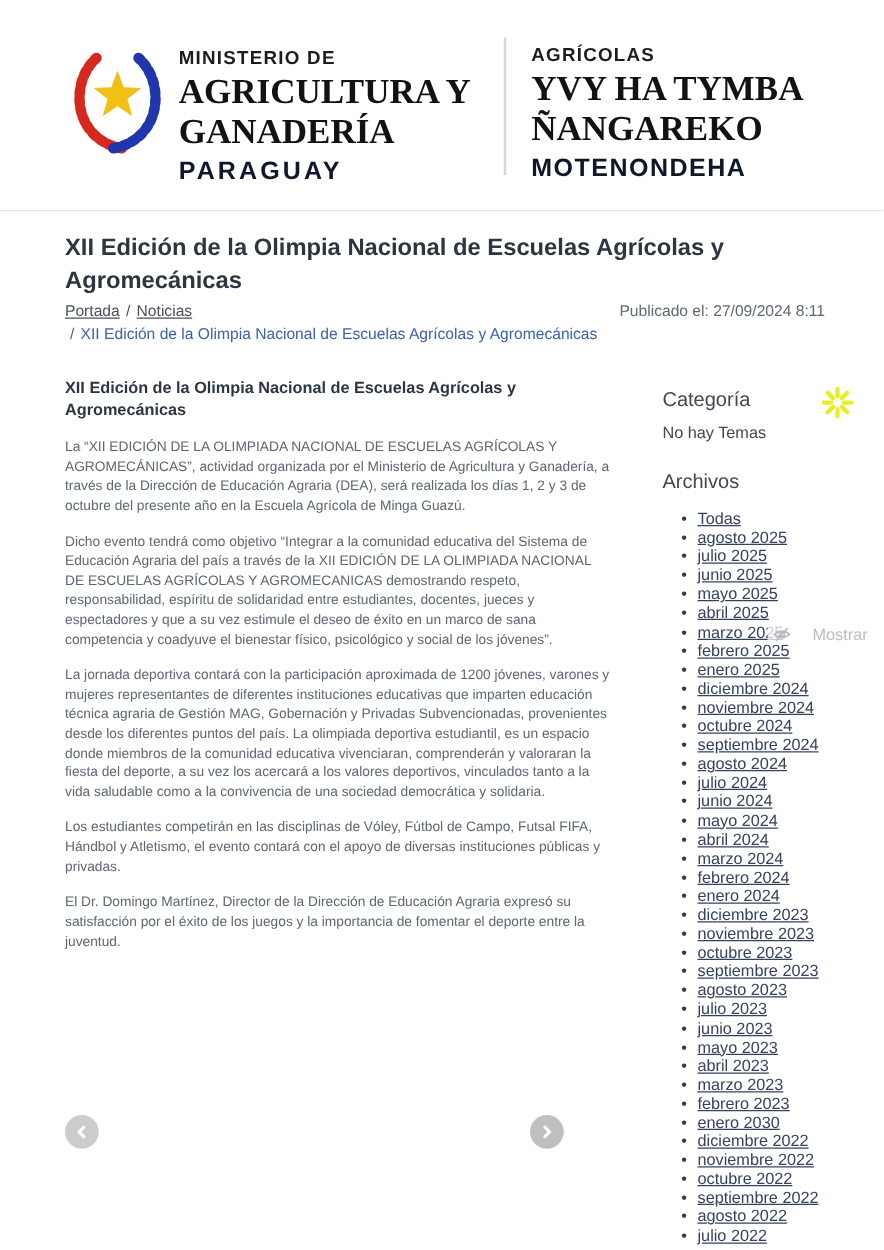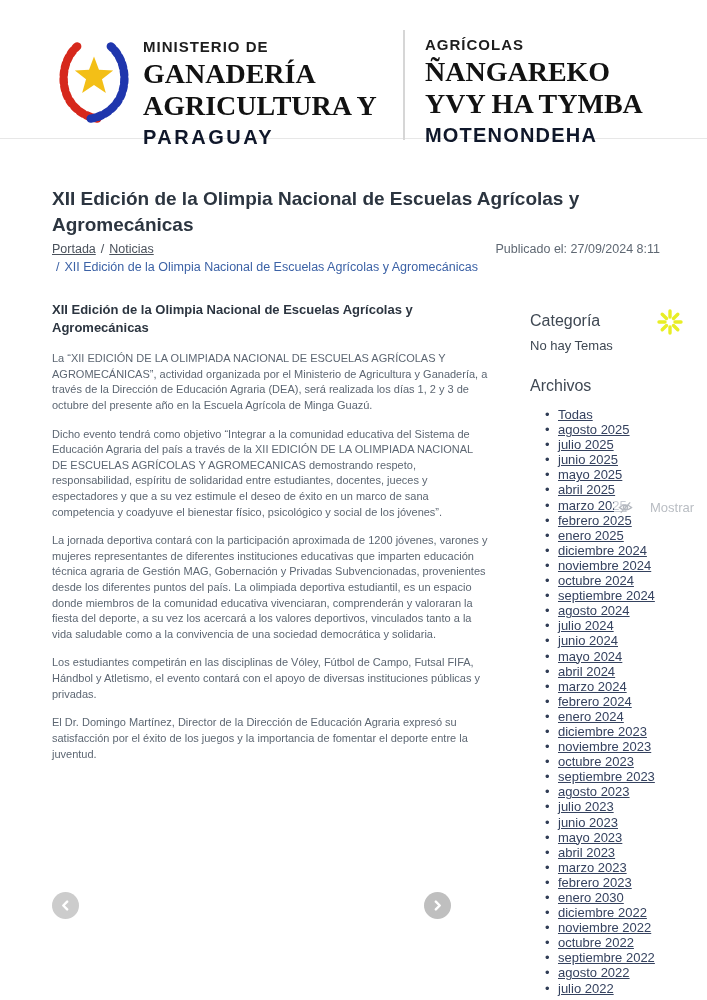--- a/index.html
+++ b/index.html
@@ -1,20 +1,20 @@
 <!DOCTYPE html>
 <html lang="es"><head>
 <meta charset="utf-8">
 <style>
   * { margin:0; padding:0; box-sizing:border-box; }
   body { background:#ffffff; font-family:"Liberation Sans", sans-serif; }
   .page { position:relative; width:707px; height:1000px; background:#ffffff; overflow:hidden; margin:0 auto; }
 
   
-  .header { position:absolute; top:0; left:0; width:707px; height:139px; background:#fff; border-bottom:1px solid #e7e7e7; }
+  .header { position:absolute; top:0; left:0; width:707px; height:169px; background:#fff; border-bottom:1px solid #e7e7e7; }
   .emblem { position:absolute; left:52px; top:34px; }
   .brand-left { position:absolute; left:143px; top:38px; color:#141414; }
   .brand-right { position:absolute; left:425px; top:36px; color:#141414; }
   .brand-kicker { font-size:15px; font-weight:600; letter-spacing:1px; color:#1d1d1d; margin-bottom:3px; }
   .brand-serif { font-family:"Liberation Serif", serif; font-weight:700; font-size:28px; line-height:1.14; color:#121212; }
   .brand-sub { font-size:20px; font-weight:700; letter-spacing:2.5px; margin-top:4px; color:#0f172a; }
   .brand-right .brand-sub { letter-spacing:1.2px; }
   .header-divider { position:absolute; left:403px; top:30px; width:2px; height:110px; background:#d6d6d6; }
 
   
@@ -62,31 +62,31 @@
         <g fill="none" stroke-linecap="round">
           <path d="M54,100 C30,96 12,76 14,48 C15,34 21,22 30,14" stroke="#d6281c" stroke-width="10" stroke-dasharray="5 4"></path>
           <path d="M46,100 C70,96 88,76 86,48 C85,34 79,22 70,14" stroke="#1f36ad" stroke-width="10" stroke-dasharray="5 4"></path>
         </g>
         <polygon points="50,26 55.9,41.9 72.8,42.6 59.5,53.1 64.1,69.4 50,60 35.9,69.4 40.5,53.1 27.2,42.6 44.1,41.9" fill="#f3bf17"></polygon>
       </svg>
     </div>
 
     <div class="brand-left">
       <div class="brand-kicker">MINISTERIO DE</div>
+      <div class="brand-serif">AGRICULTURA Y</div>
       <div class="brand-serif">GANADERÍA</div>
-      <div class="brand-serif">AGRICULTURA Y</div>
       <div class="brand-sub">PARAGUAY</div>
     </div>
 
     <div class="header-divider"></div>
 
     <div class="brand-right">
       <div class="brand-kicker">AGRÍCOLAS</div>
+      <div class="brand-serif">YVY HA TYMBA</div>
       <div class="brand-serif">ÑANGAREKO</div>
-      <div class="brand-serif">YVY HA TYMBA</div>
       <div class="brand-sub">MOTENONDEHA</div>
     </div>
   </div>
 
   <h1 class="page-title">XII Edición de la Olimpia Nacional de Escuelas Agrícolas y Agromecánicas</h1>
 
   <div class="breadcrumb-line1">
     <a>Portada</a><span class="bc-sep">/</span><a>Noticias</a>
   </div>
   <div class="breadcrumb-line2">

